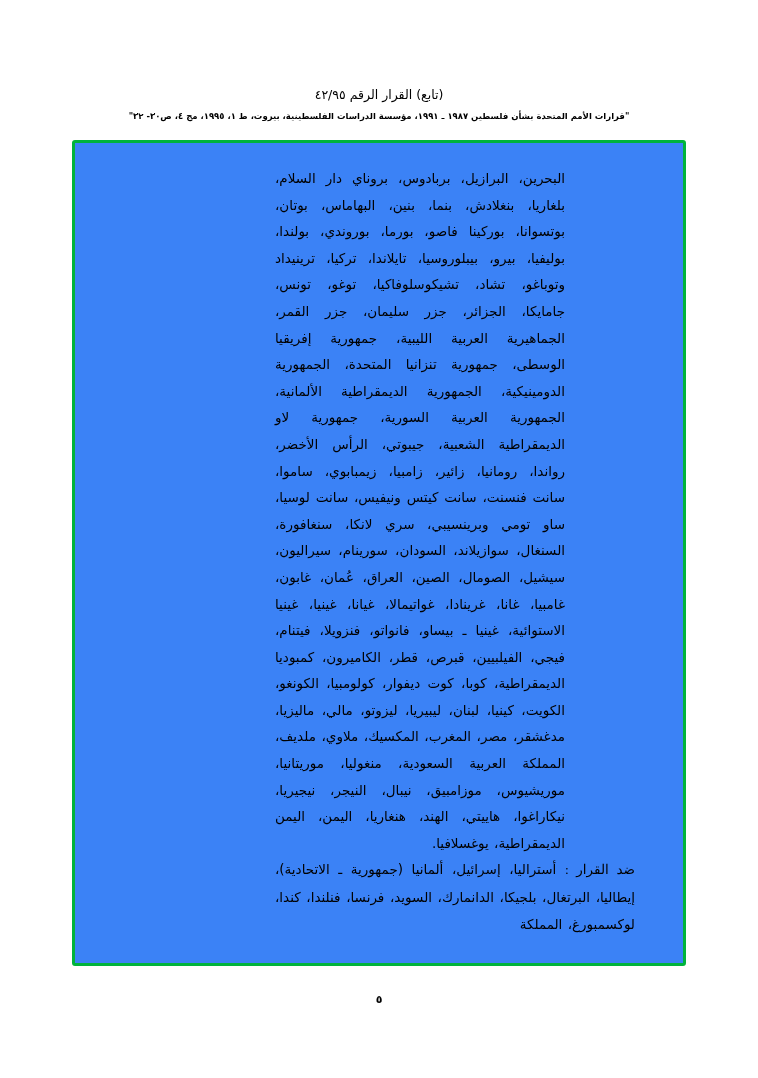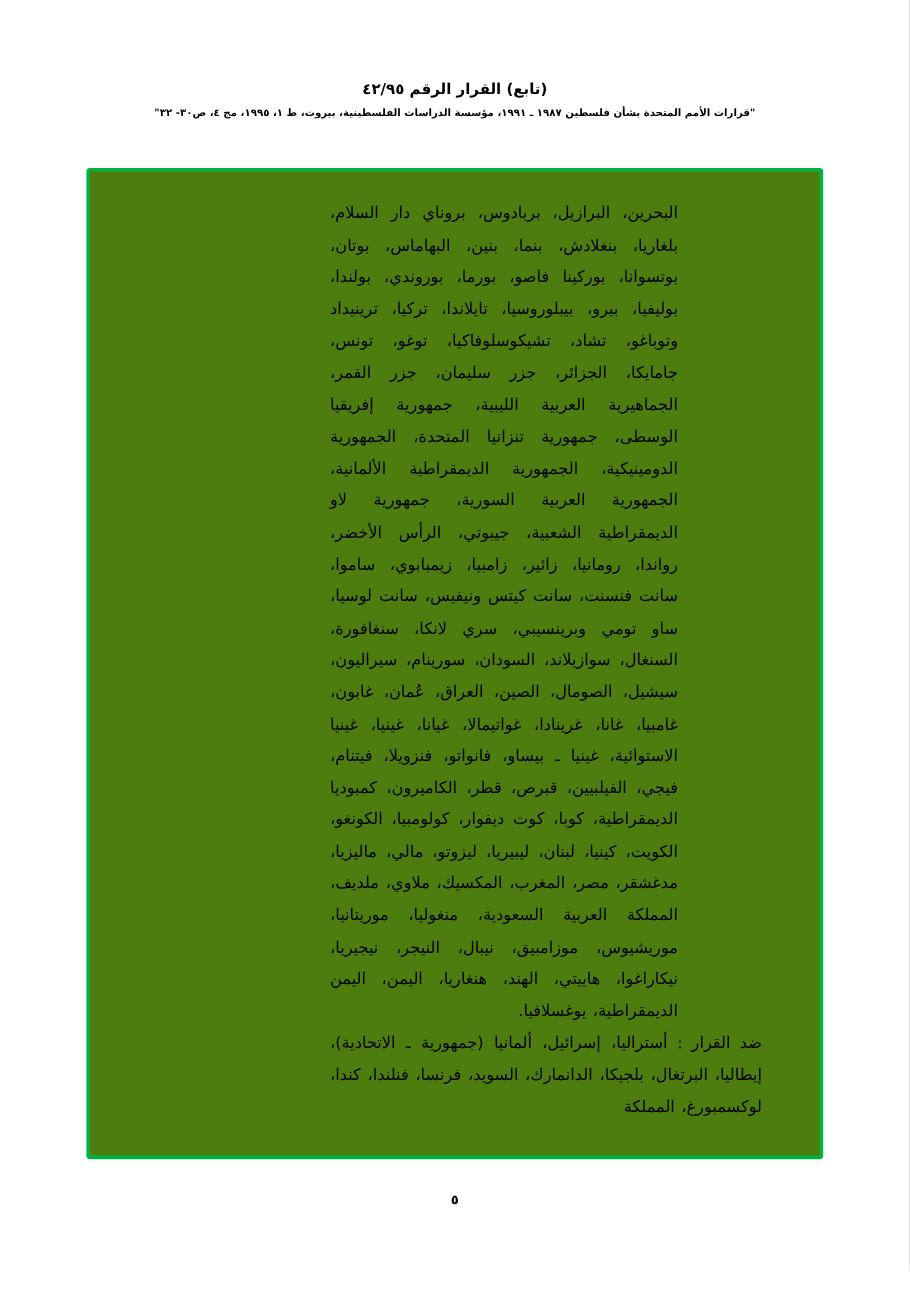--- a/index.html
+++ b/index.html
@@ -23,42 +23,43 @@
     box-sizing: border-box;
   }
 
   .header {
     text-align: center;
     padding-top: 66px;
   }
 
   .doc-title {
     font-size: 12.5px;
-    font-weight: bold;
+    font-weight: normal;
     letter-spacing: 0px;
     direction: rtl;
+    margin-top: 21px;
   }
 
   .doc-source {
     font-size: 8.5px;
     font-weight: bold;
     margin-top: 9px;
     direction: rtl;
   }
 
   .green-frame {
     position: absolute;
     top: 140px;
     right: 72px;
     left: 72px;
     height: 826px;
     border: 3px solid #00b33c;
     border-radius: 3px;
     box-sizing: border-box;
-    background: #4d7c0f;
+    background: #3b82f6;
   }
 
   .frame-inner {
     position: absolute;
     top: 22px;
     right: 20px;
     left: 20px;
     bottom: 14px;
     overflow: hidden;
   }

